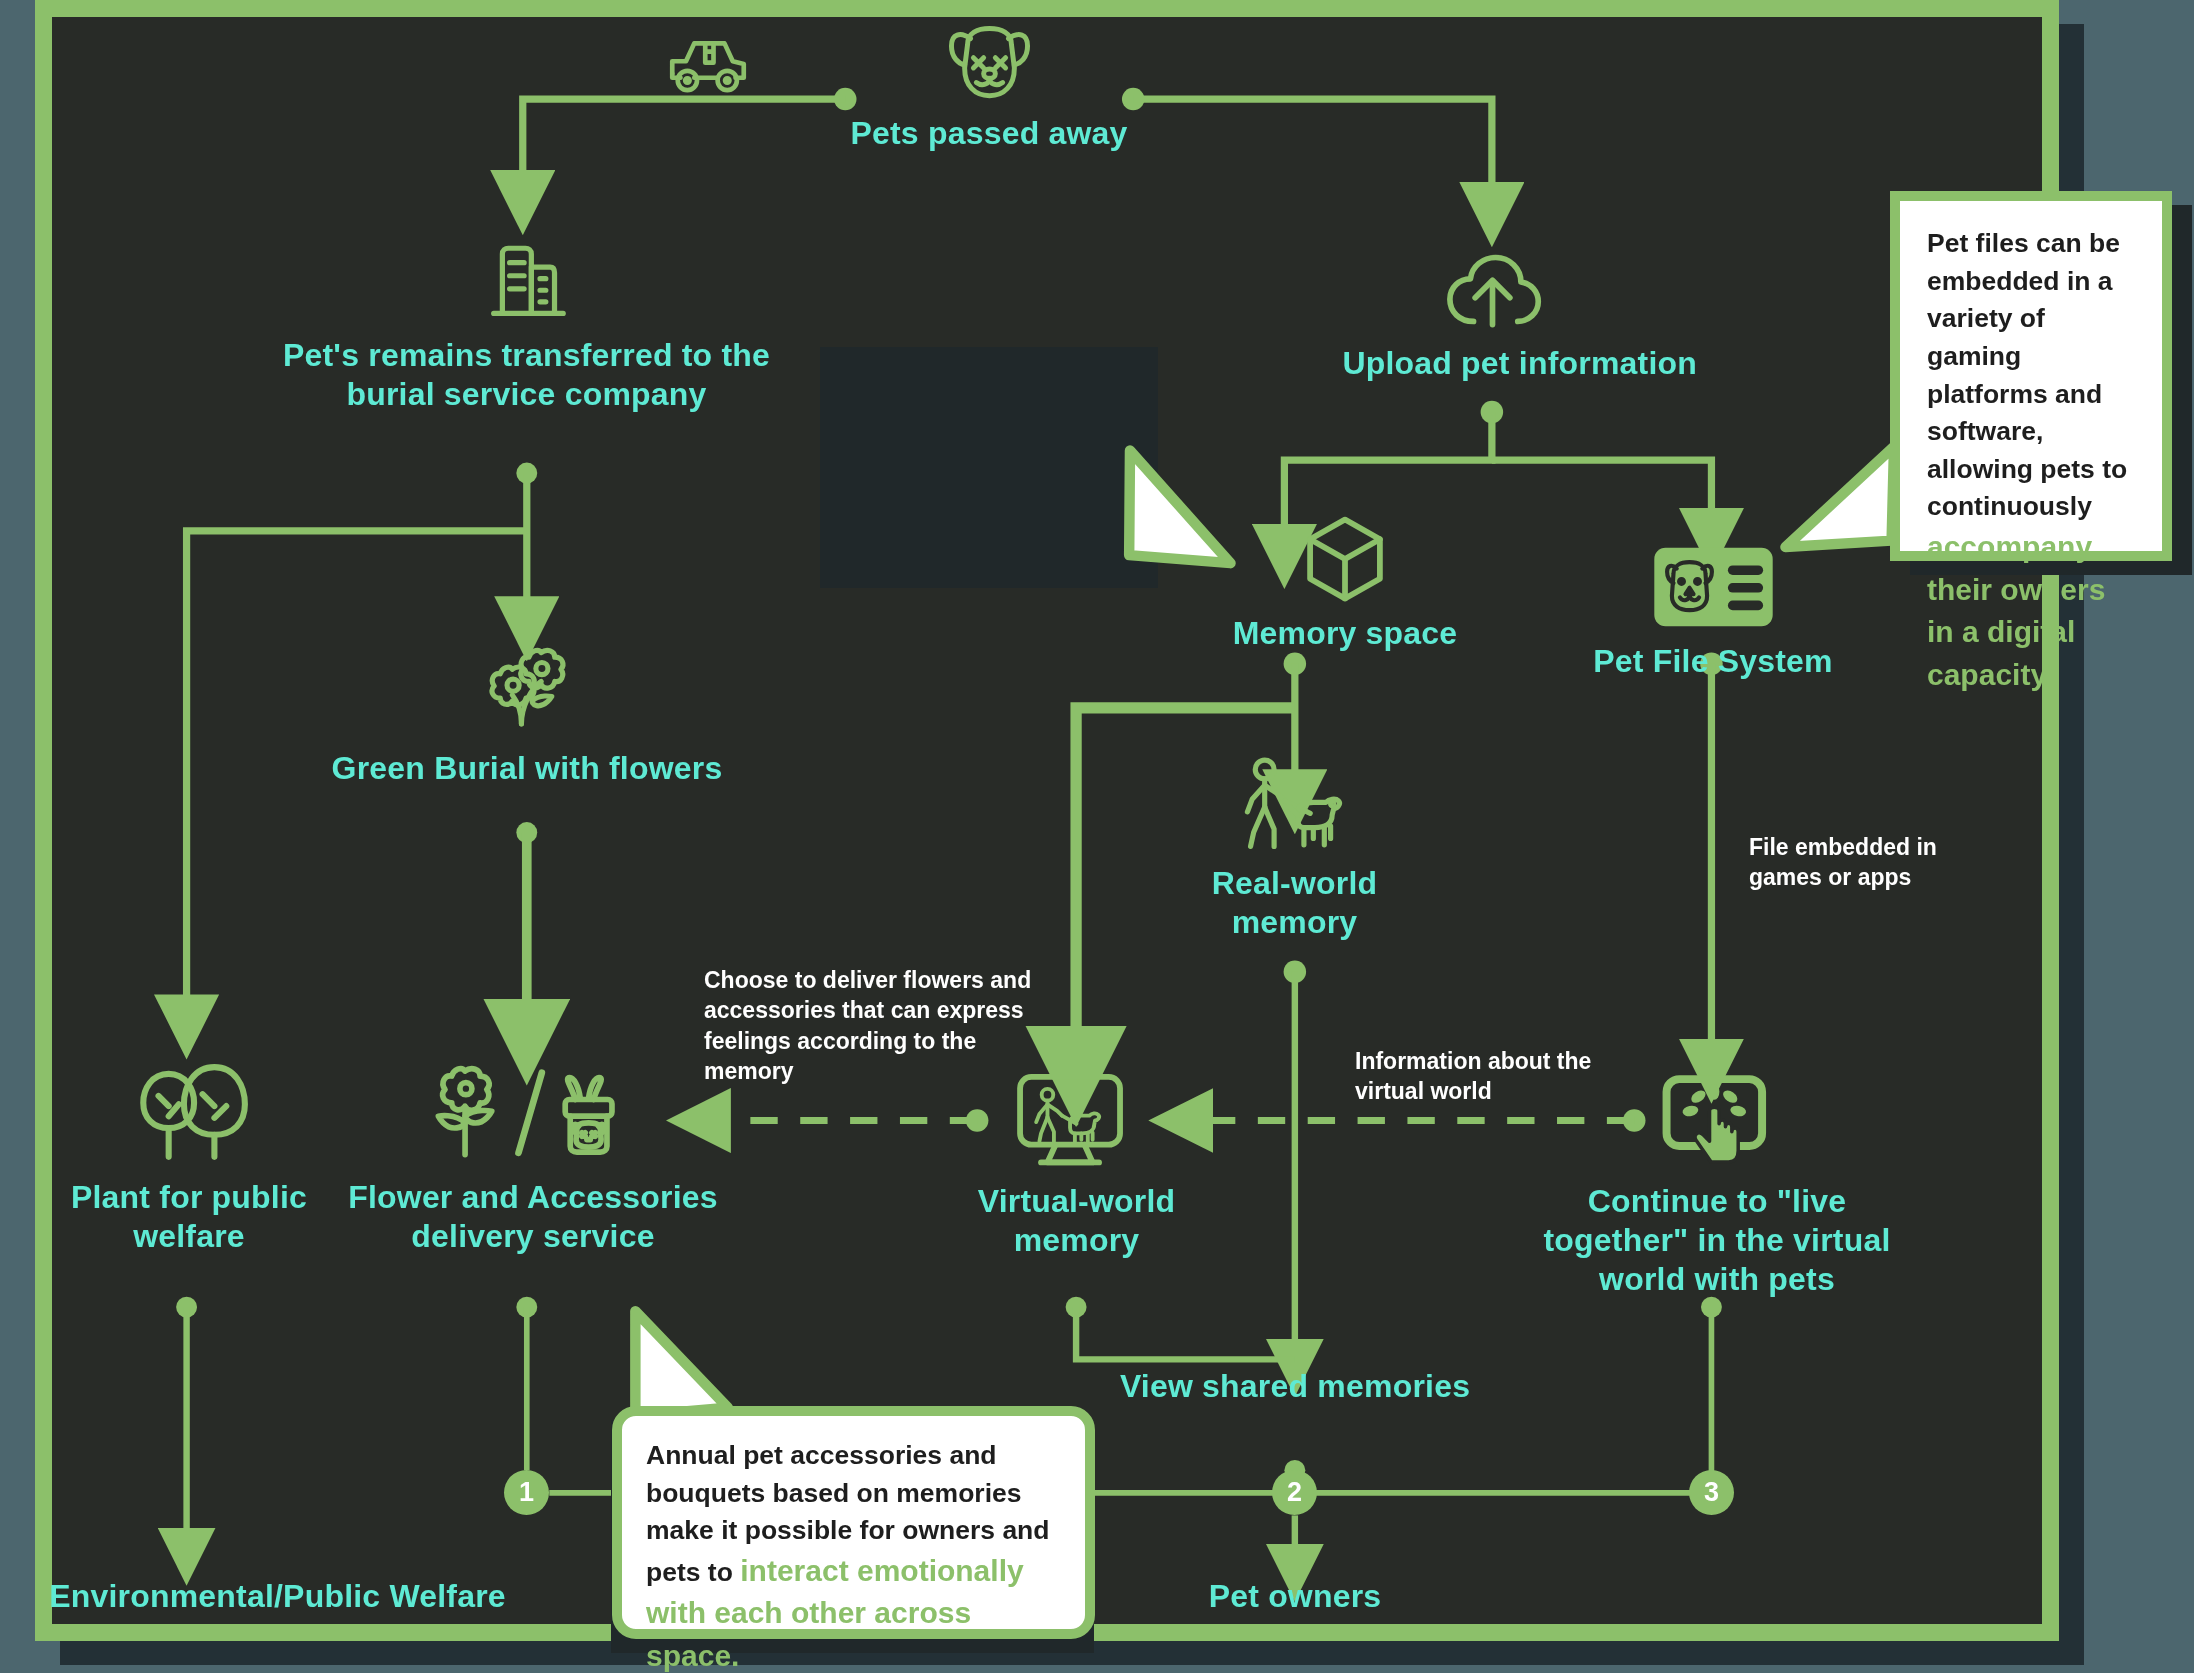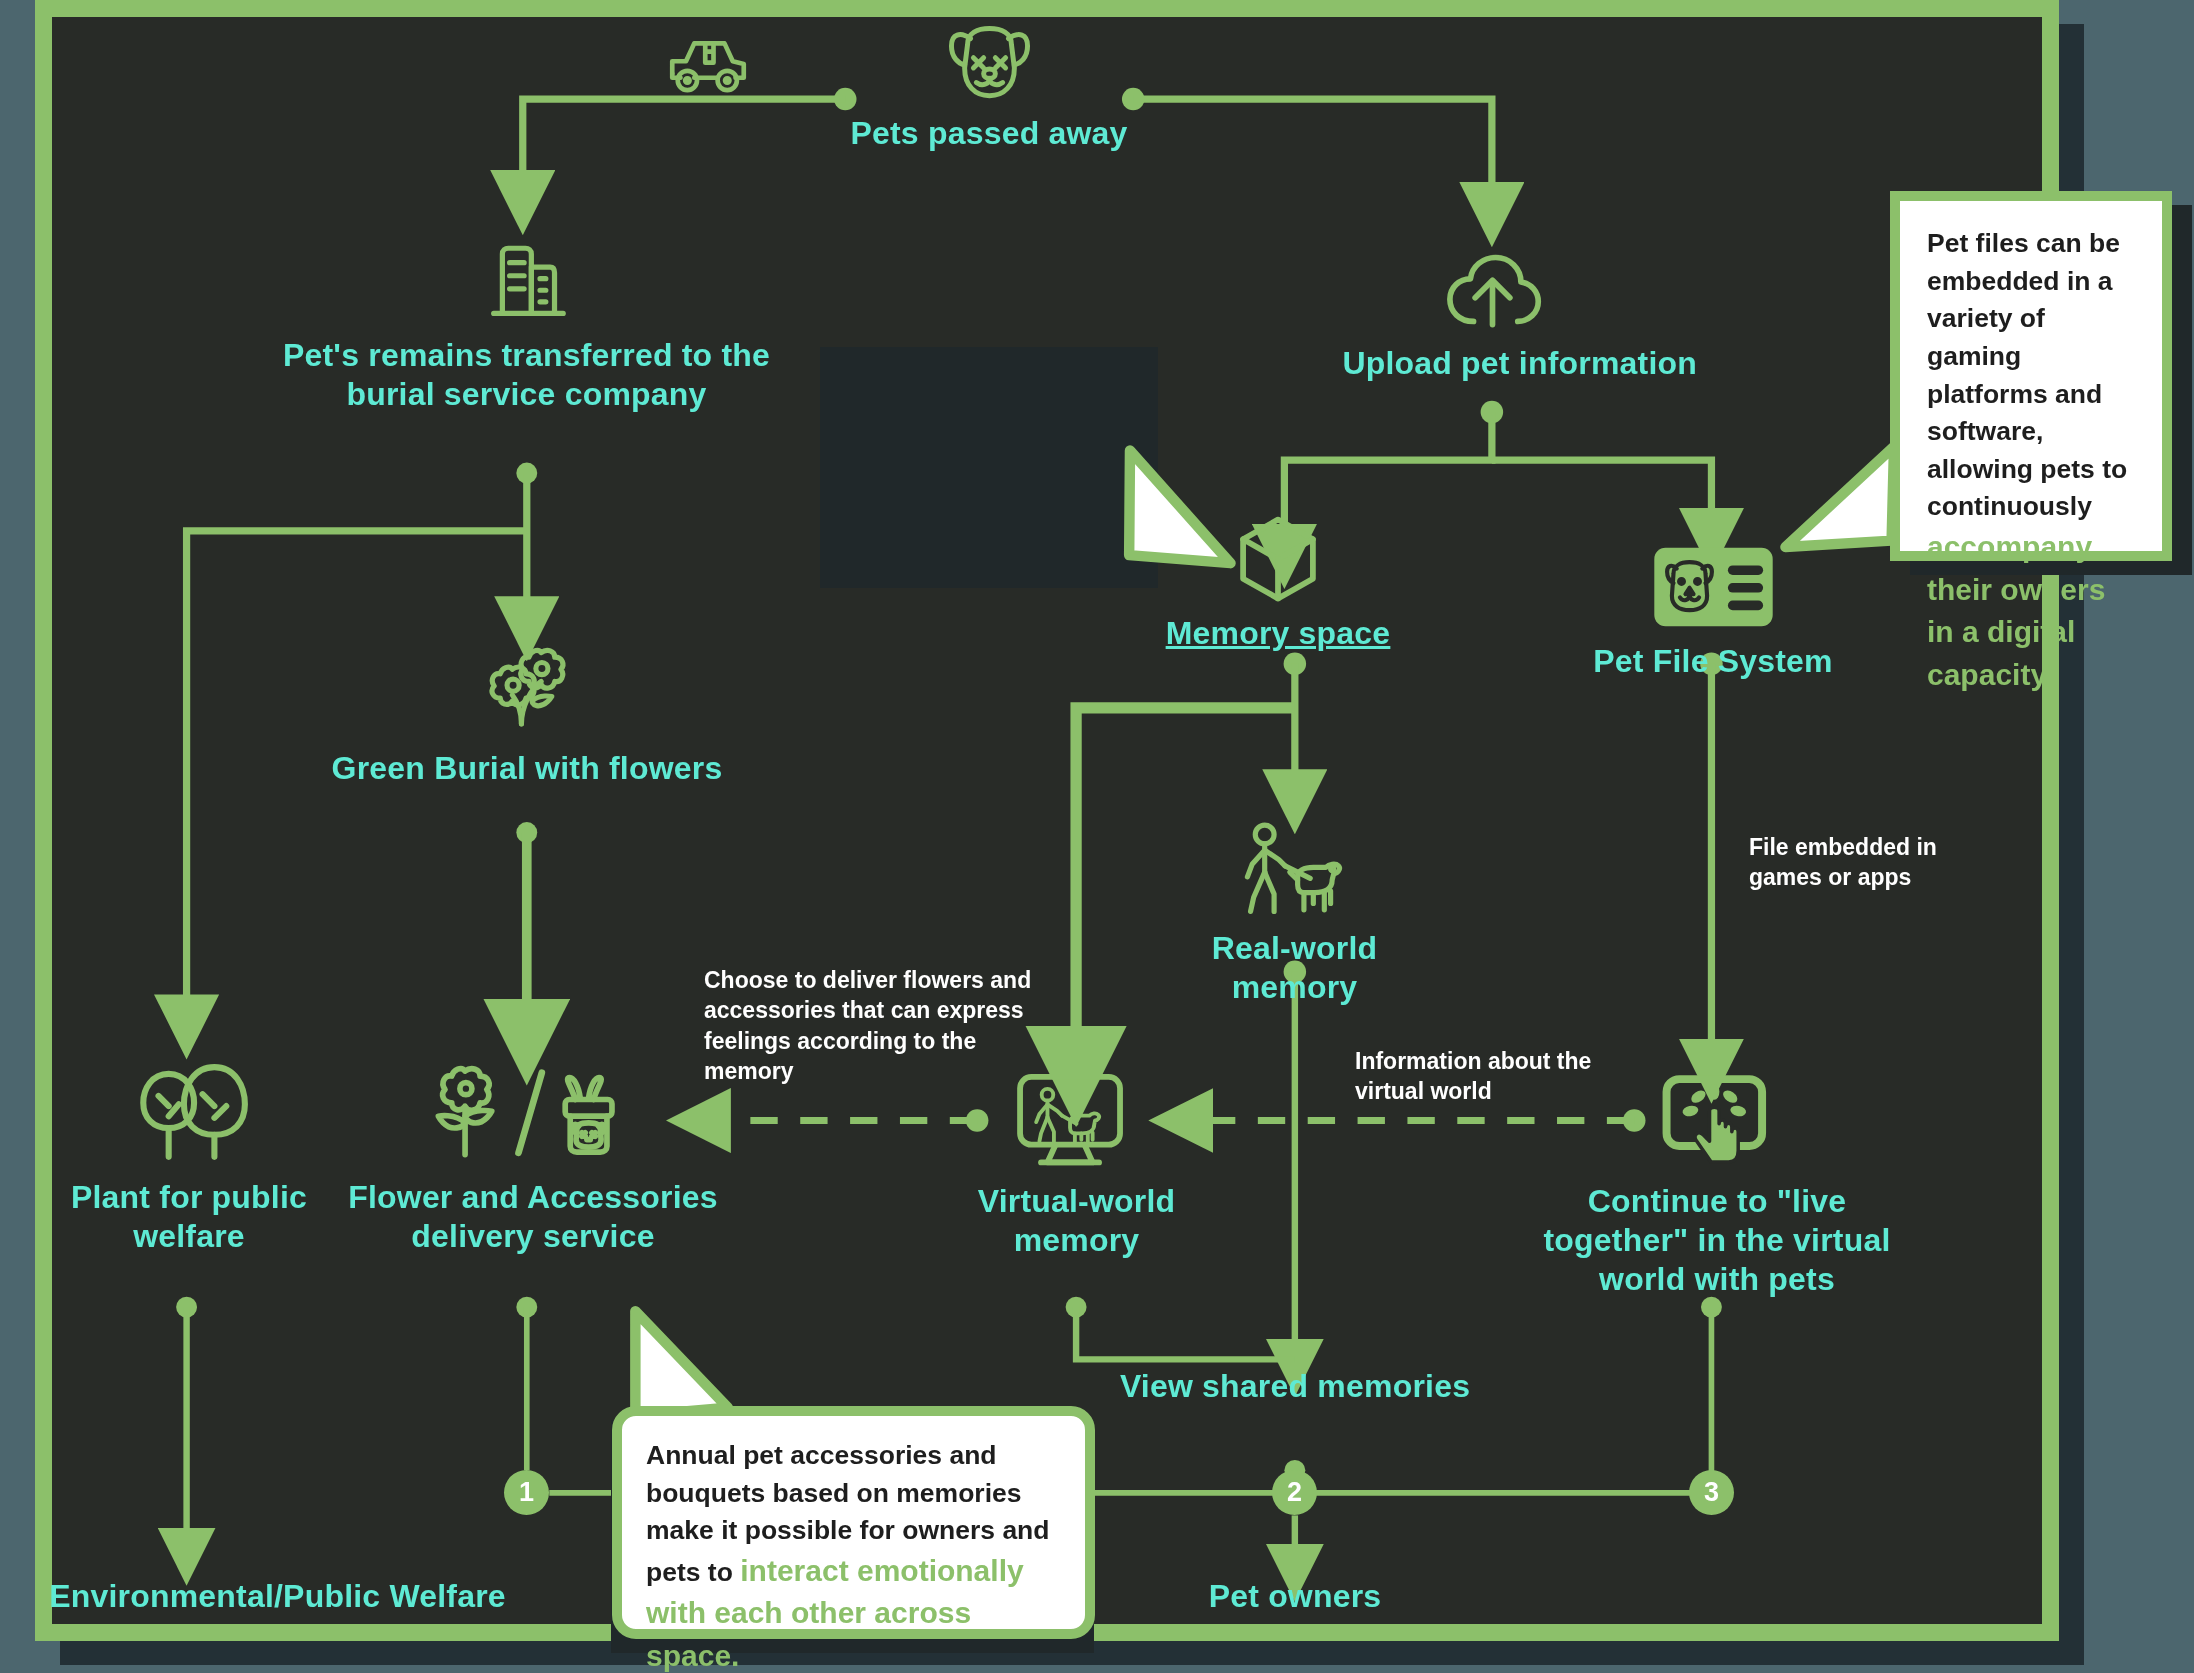--- a/index.html
+++ b/index.html
@@ -184,21 +184,21 @@
 
   <div class="node" style="left:1287px;top:253px;width:410px;text-align:right;">
     <svg class="ic" width="101" height="80" viewBox="0 0 64 50" fill="none" stroke="#8cc06a" stroke-width="3.6" stroke-linecap="round" stroke-linejoin="round">
       <path d="M20 43 C11 43 5 37 5 29 C5 21.5 11 16 18 16 C19 8 26 2.5 34 2.5 C43 2.5 50 9.5 50 18 C56.5 19 61 24 61 30.5 C61 37.5 55 43 48 43"></path>
       <path d="M32 45 L32 18"></path>
       <path d="M21 28 L32 17 L43 28"></path>
     </svg>
     <div class="lbl">Upload pet information</div>
   </div>
 
-  <div class="node" style="left:1121px;top:515px;width:314px;text-decoration:underline;">
+  <div class="node" style="left:1188px;top:515px;width:314px;">
     <svg class="ic" width="84" height="88" viewBox="0 0 54 58" fill="none" stroke="#8cc06a" stroke-width="3.8" stroke-linecap="round" stroke-linejoin="round">
       <path d="M27 3 L50 16 L50 42 L27 55 L4 42 L4 16 Z"></path>
       <path d="M4 16 L27 29 L50 16"></path>
       <path d="M27 29 L27 55"></path>
     </svg>
     <div class="lbl">Memory space</div>
   </div>
 
   <div class="node" style="left:1552px;top:543px;width:322px;">
     <svg class="ic" width="129" height="88" viewBox="0 0 80 55">
@@ -212,21 +212,21 @@
         <path d="M25 28 L22.5 32 L27.5 32 Z" fill="#282b27"></path>
         <path d="M25 32 C25 36 21 37 19 34 M25 32 C25 36 29 37 31 34"></path>
       </g>
       <rect x="49" y="14" width="22" height="6" rx="3" fill="#282b27"></rect>
       <rect x="49" y="25" width="22" height="6" rx="3" fill="#282b27"></rect>
       <rect x="49" y="36" width="22" height="6" rx="3" fill="#282b27"></rect>
     </svg>
     <div class="lbl">Pet File System</div>
   </div>
 
-  <div class="node" style="left:1174px;top:820px;width:241px;">
+  <div class="node" style="left:1174px;top:755px;width:241px;">
     <svg class="ic" width="113" height="98" viewBox="0 0 72 62" fill="none" stroke="#8cc06a" stroke-width="3.3" stroke-linecap="round" stroke-linejoin="round">
       <circle cx="17" cy="9" r="6"></circle>
       <path d="M17 15 L17 33"></path>
       <path d="M17 19 L9 28 L6 36"></path>
       <path d="M17 19 L26 25 L30 29"></path>
       <path d="M17 33 L10 49 L8 58"></path>
       <path d="M17 33 L23 47 L23 58"></path>
       <path d="M30 29 L46 37"></path>
       <path d="M38 36 C38 32 42 30 48 30 L56 30 C58 28 62 27 64 29 C66 31 63 34 61 34 L60 38 C60 44 55 46 49 46 L42 46 C39 46 38 44 38 41 Z"></path>
       <path d="M42 46 L42 57 M48 46 L48 53 M55 46 L55 57 M59 45 L59 53"></path>

